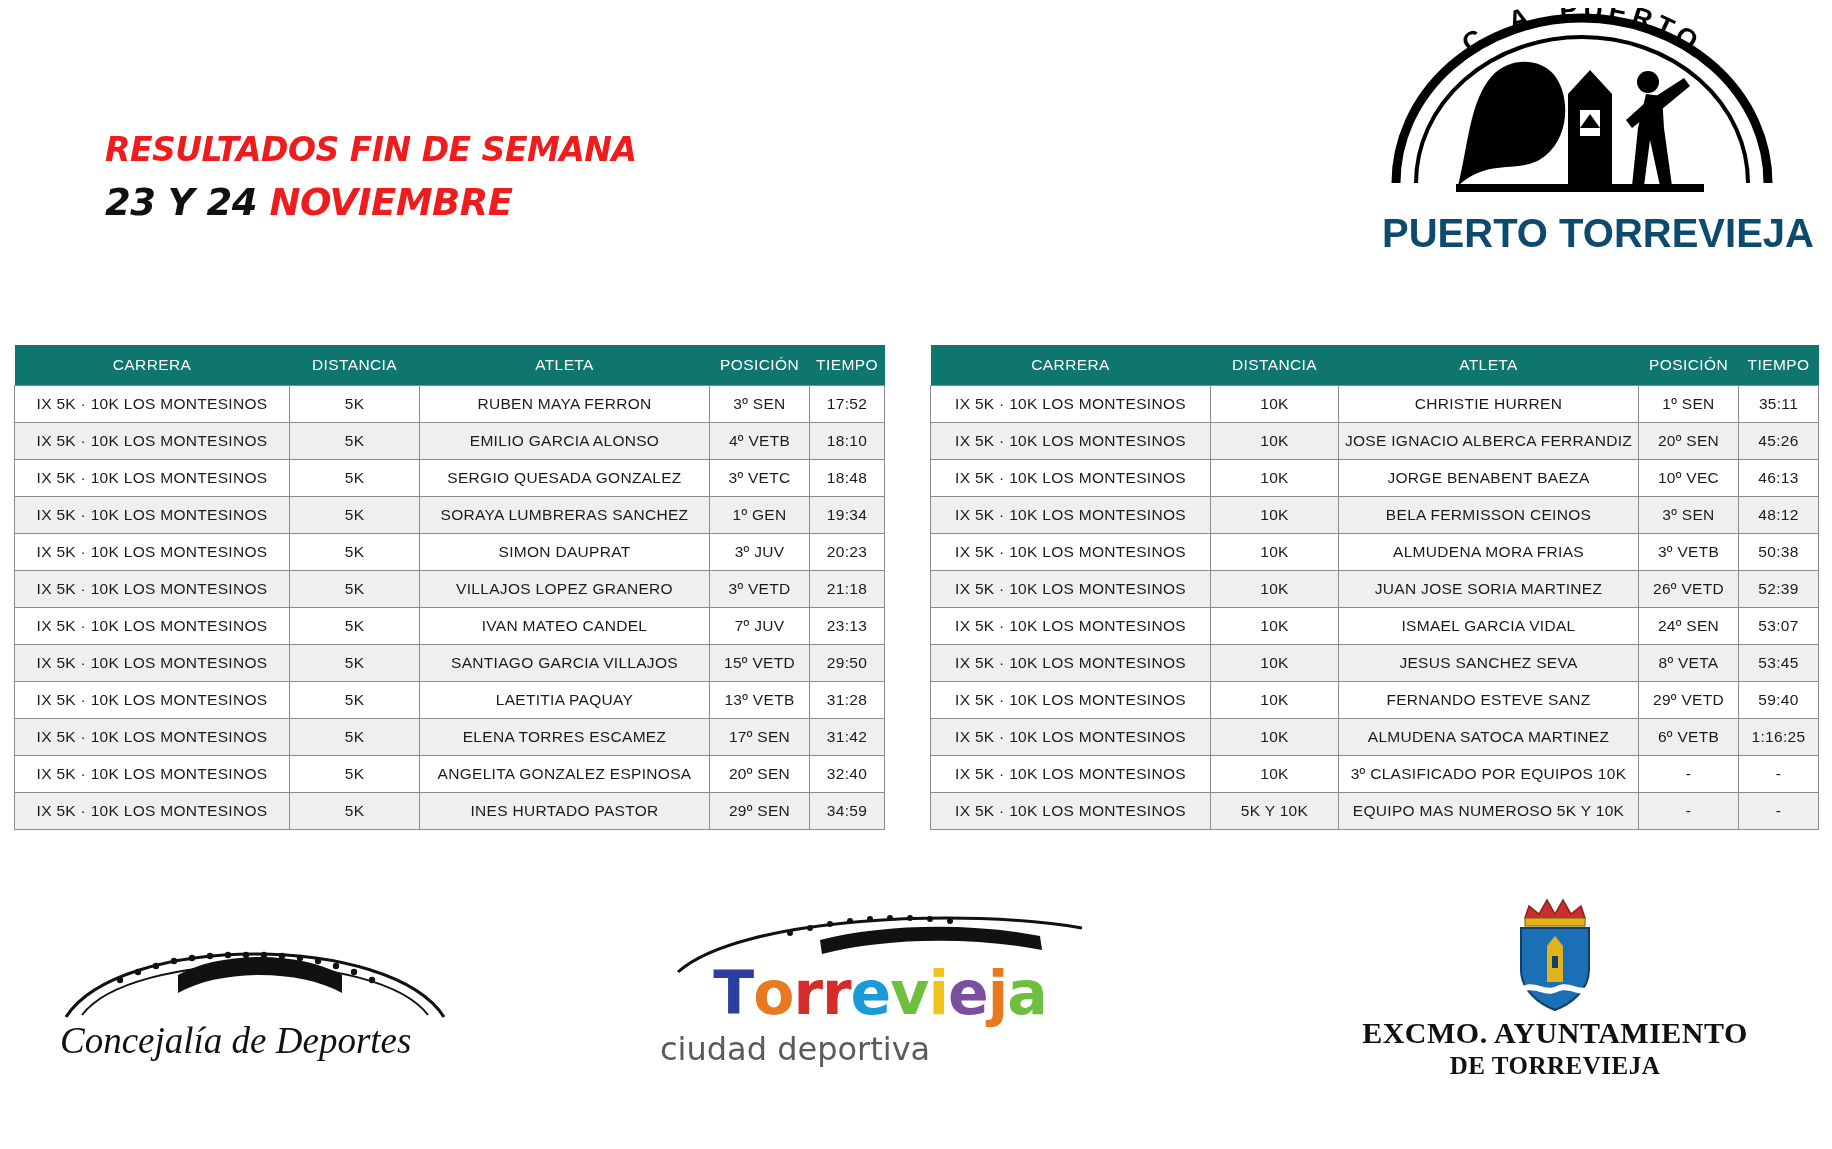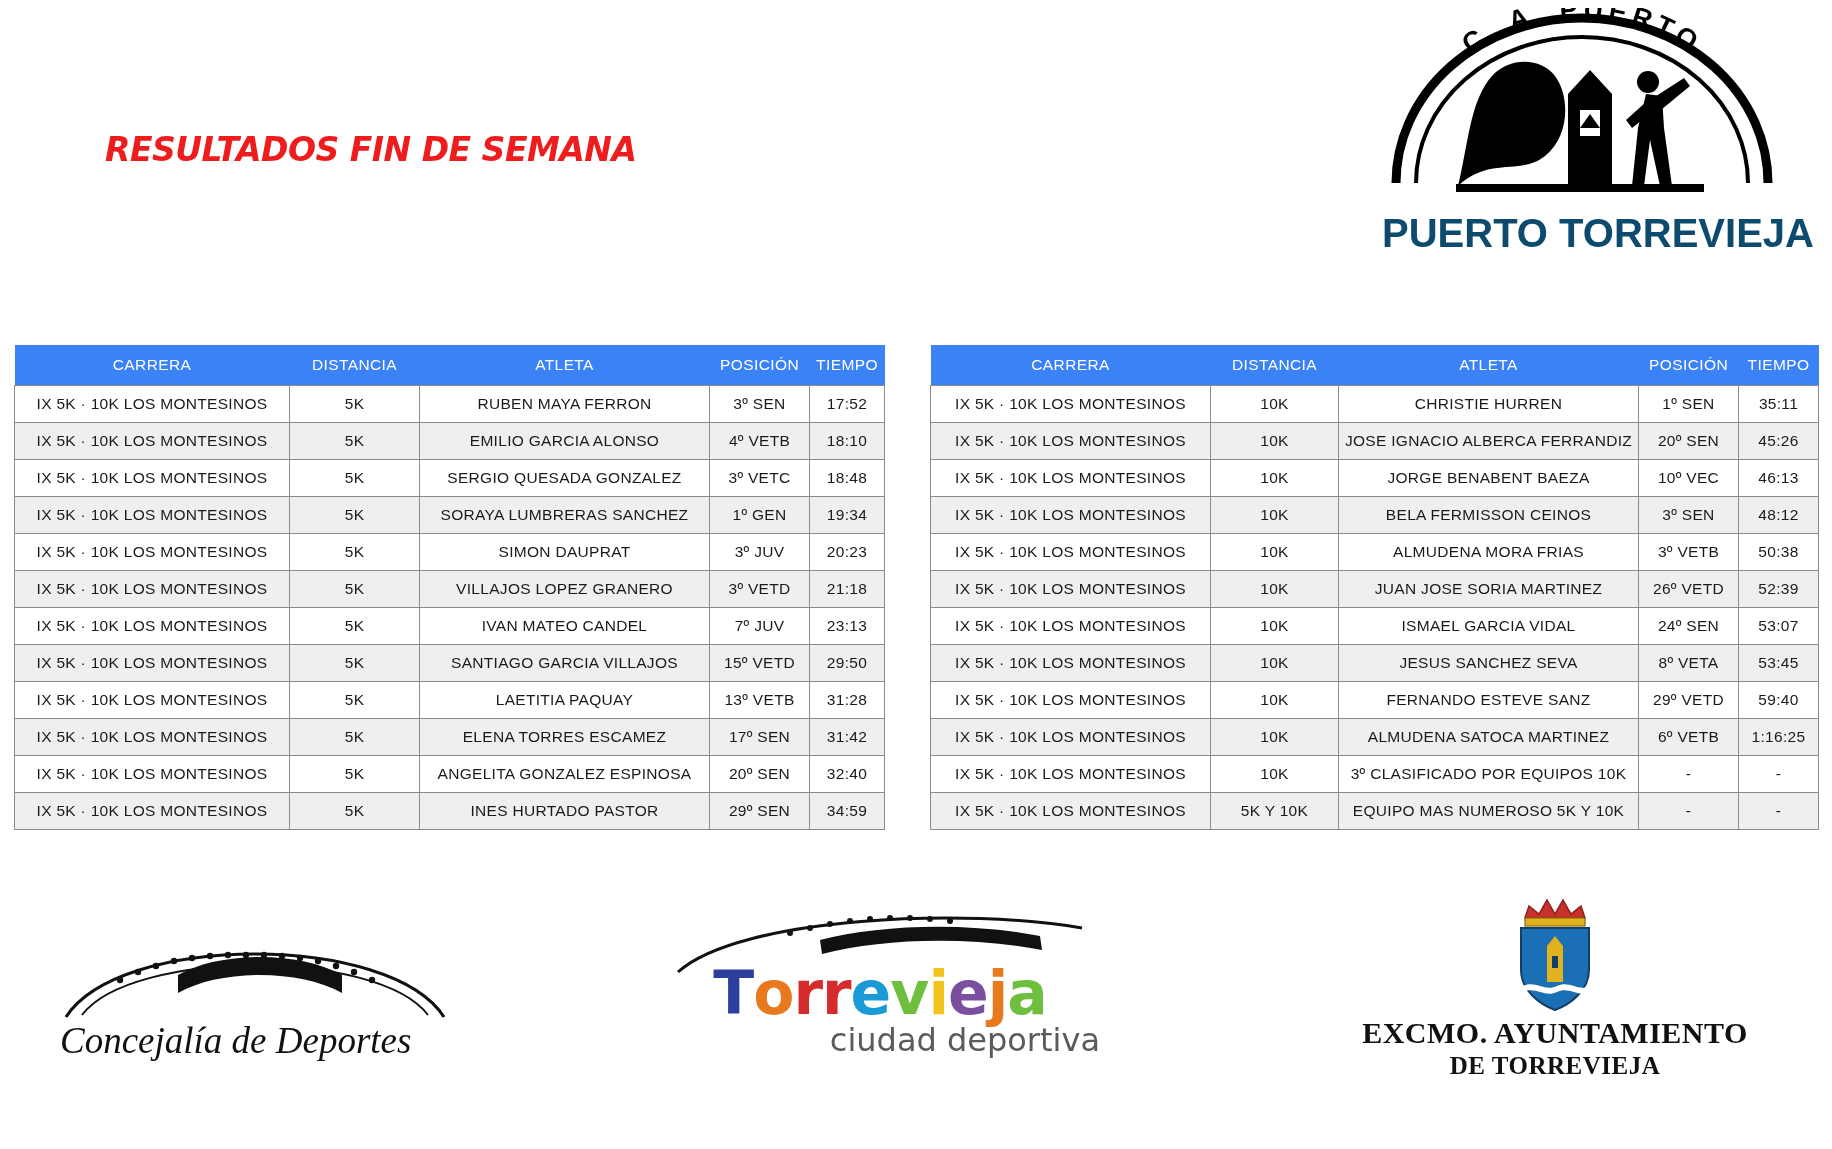--- a/index.html
+++ b/index.html
@@ -118,21 +118,21 @@
   }
   .result-table.left {
     left: 14px;
     width: 870px;
   }
   .result-table.right {
     left: 930px;
     width: 888px;
   }
   .result-table th {
-    background: #3b82f6;
+    background: #0f766e;
     color: #ffffff;
     font-family: "Liberation Sans", sans-serif;
     font-weight: normal;
     font-size: 15.5px;
     letter-spacing: 0.4px;
     padding: 11px 4px;
     text-align: center;
     border: none;
   }
   .result-table td {
@@ -223,23 +223,23 @@
     font-family: "DejaVu Sans", sans-serif;
     font-weight: bold;
     font-size: 60px;
     letter-spacing: -1px;
     white-space: nowrap;
   }
   .logo-torrevieja .word span { display: inline-block; }
   .logo-torrevieja .sub {
     position: absolute;
     left: 0;
-    top: 115px;
+    top: 124px;
     width: 440px;
-    text-align: right;
+    text-align: left;
     font-family: "DejaVu Sans", sans-serif;
     font-size: 32px;
     color: #5b5b5b;
     letter-spacing: 0px;
     white-space: nowrap;
   }
 
   .logo-ayto {
     position: absolute;
     left: 1330px;
@@ -281,20 +281,21 @@
     white-space: nowrap;
   }
 </style>
 </head>
 <body>
 
 <div class="header">
 
   <div class="headline-block">
     <div class="headline-1">RESULTADOS FIN DE SEMANA</div>
+    <div class="headline-2"><span>23 Y 24 </span><span class="red">NOVIEMBRE</span></div>
   </div>
 
 
   <div class="club-logo">
     <svg class="club-arc-text" viewBox="0 0 400 200">
       <path id="arcpath" d="M 28,160 A 172,150 0 0 1 372,160" fill="none" stroke="none"></path>
 
       <path d="M 14,175 A 186,165 0 0 1 386,175" fill="none" stroke="#000" stroke-width="9"></path>
       <path d="M 34,175 A 166,146 0 0 1 366,175" fill="none" stroke="#000" stroke-width="4"></path>
       <text font-family="Liberation Sans, sans-serif" font-size="27" font-weight="bold" letter-spacing="5" fill="#000">

